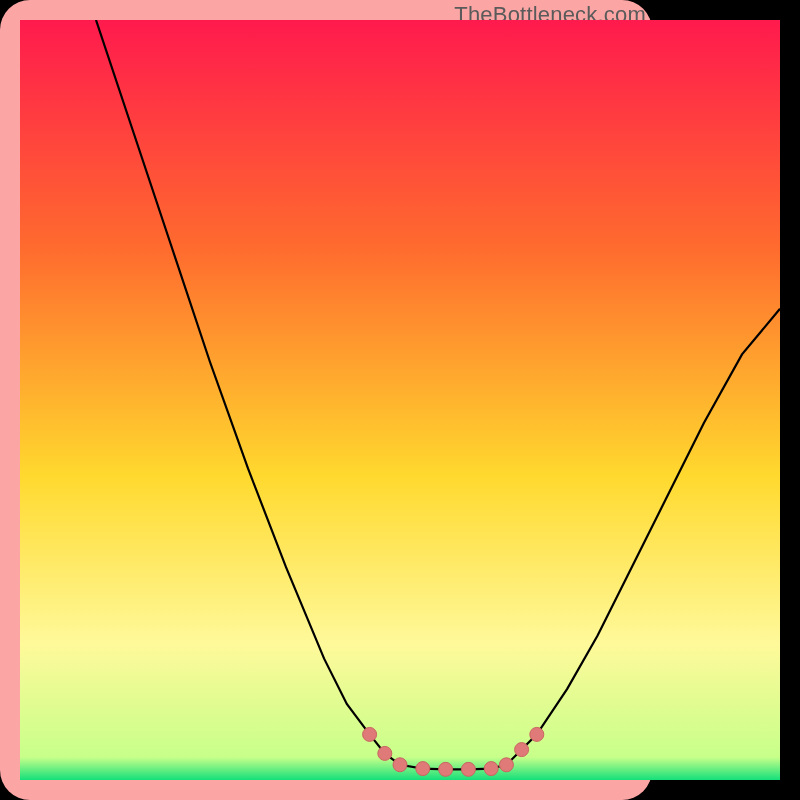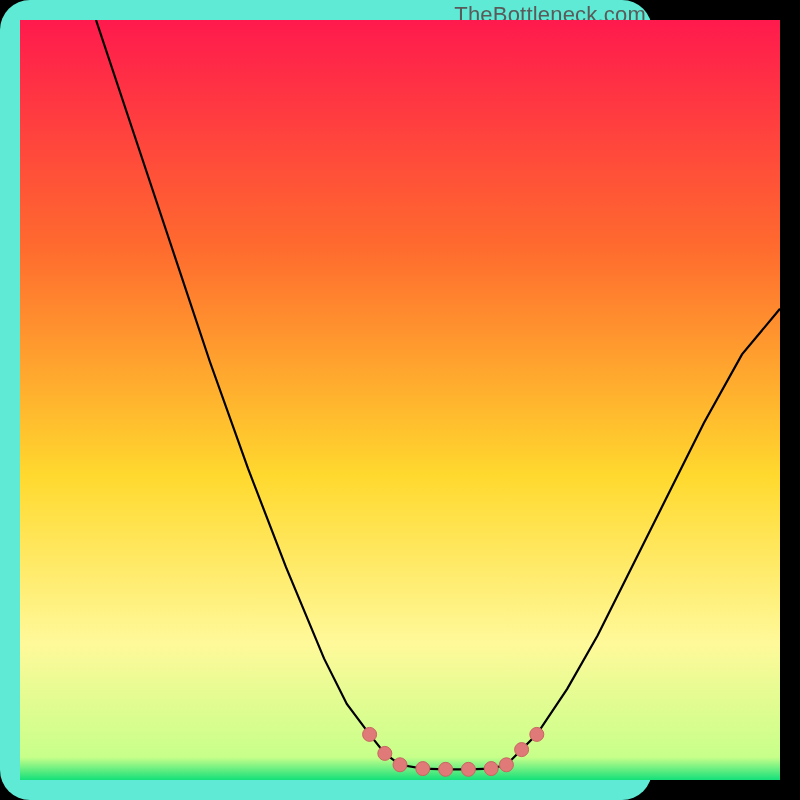--- a/index.html
+++ b/index.html
@@ -10,21 +10,21 @@
     background: #000;
     overflow: hidden;
     font-family: Arial, Helvetica, sans-serif;
   }
   .frame {
     position: absolute;
     left: 0;
     top: 0;
     width: 652px;
     height: 800px;
-    background: #5eead4;
+    background: #fca5a5;
     border-radius: 30px;
   }
   .plot {
     position: absolute;
     left: 20px;
     top: 20px;
     width: 760px;
     height: 760px;
   }
   .watermark {

